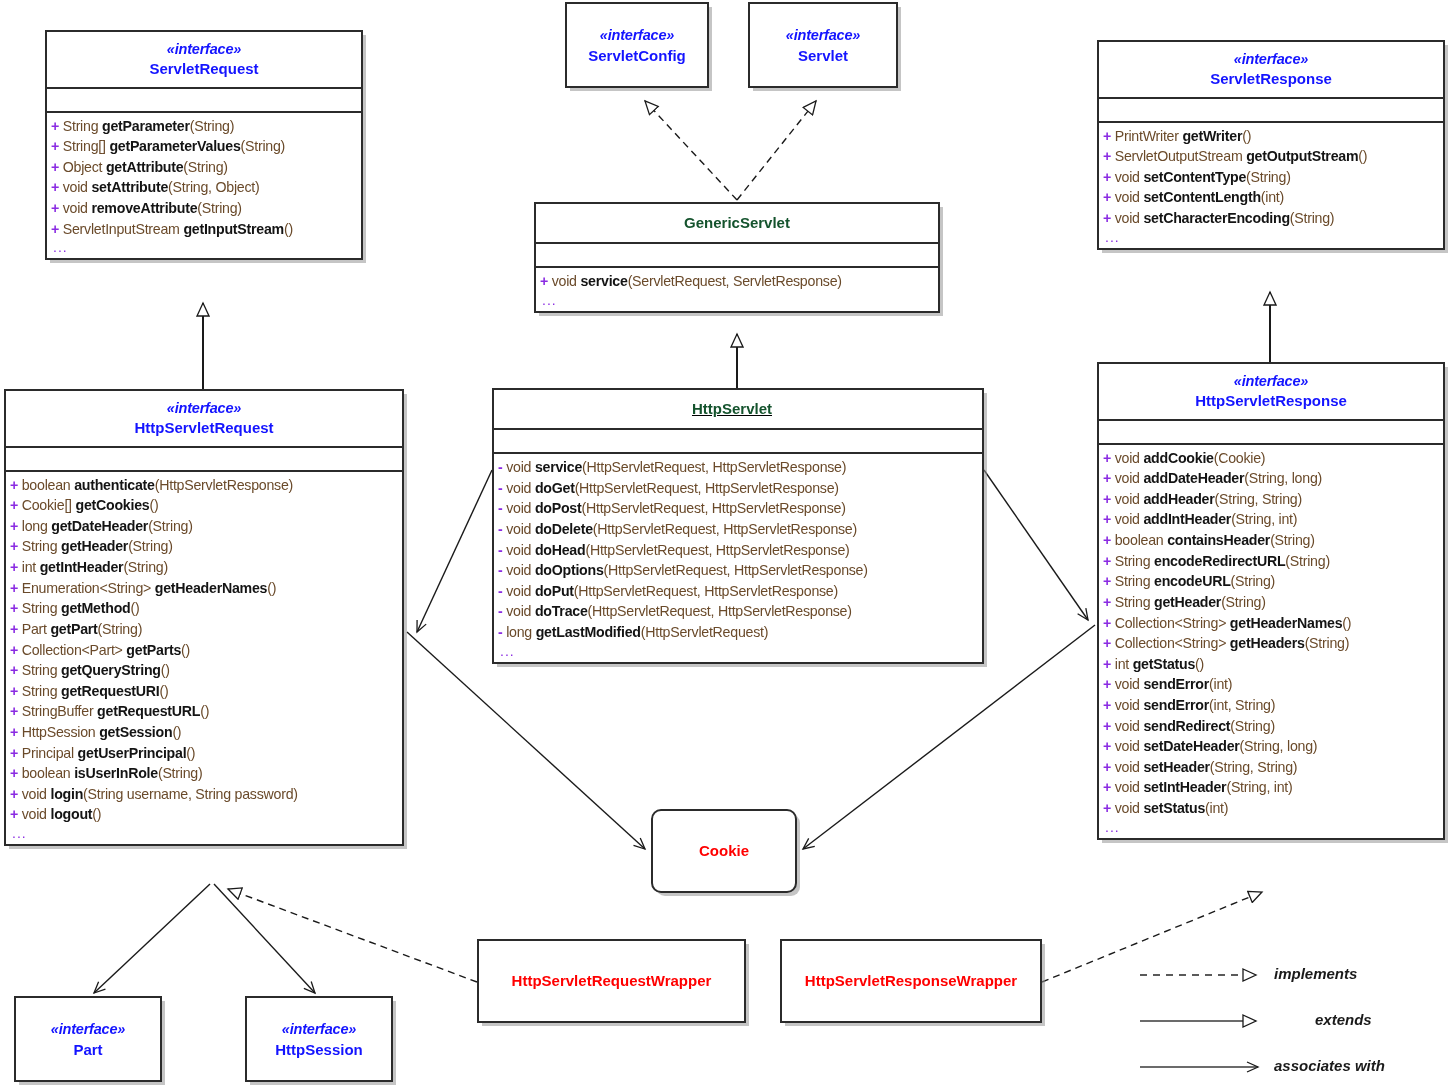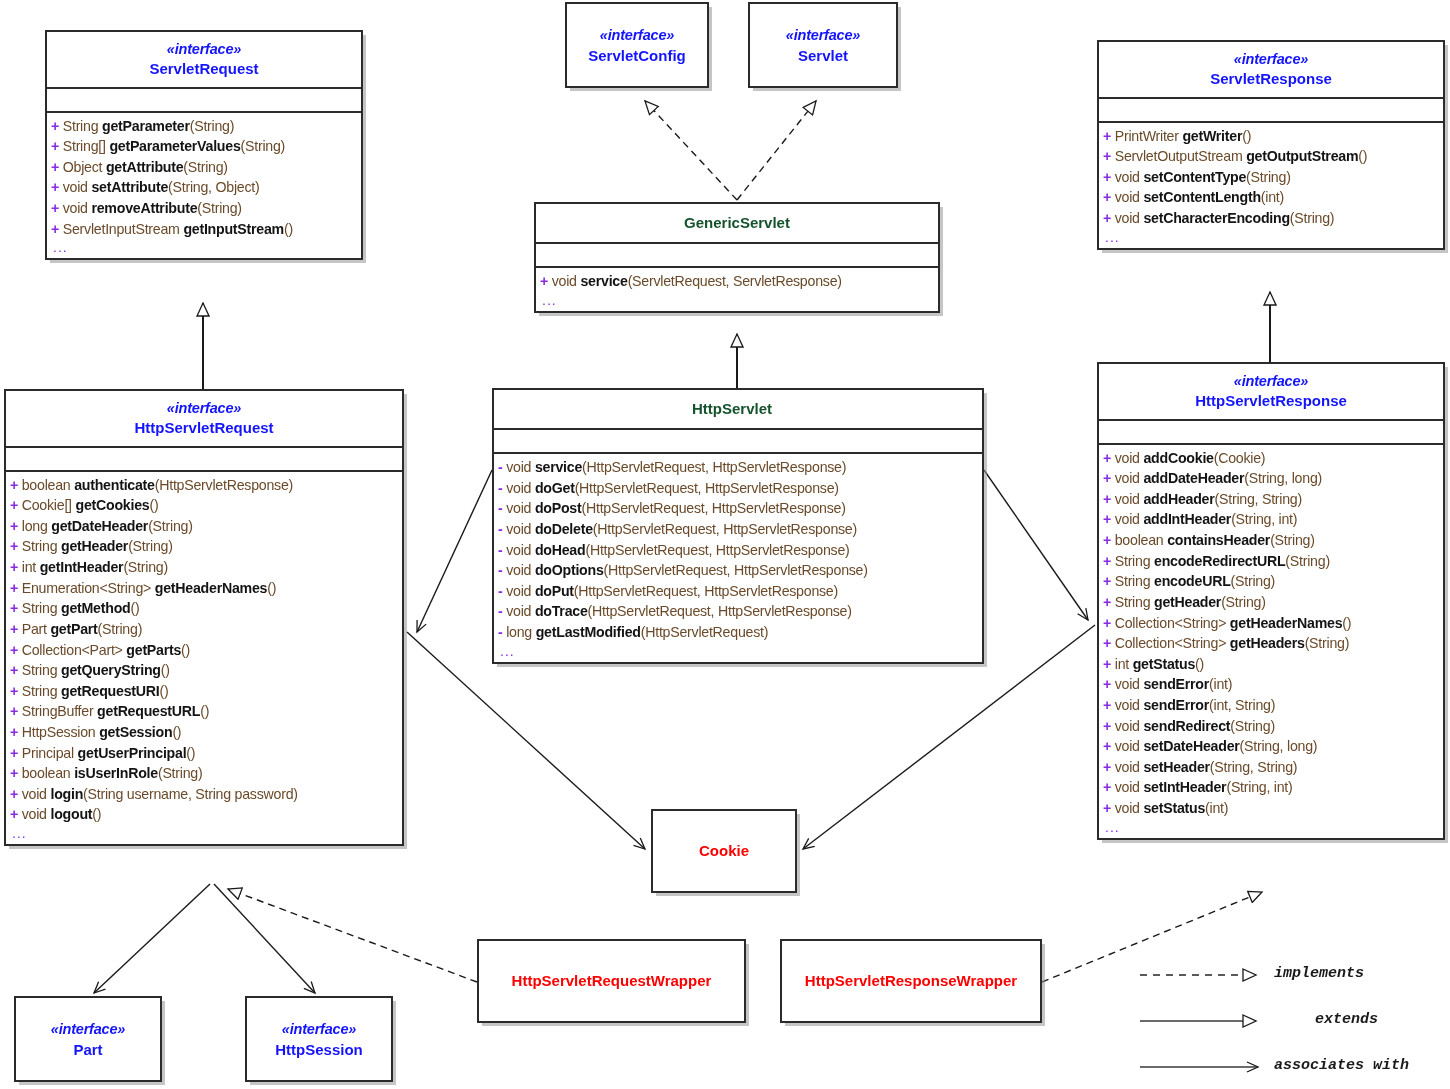--- a/index.html
+++ b/index.html
@@ -29,21 +29,21 @@
   .uml .dots{font-size:14px;color:#8a2be2;letter-spacing:1px;
              padding:1px 0 2px 2px;line-height:1;}
 
   
   .uml.simple{display:flex;align-items:center;justify-content:center;
               text-align:center;}
   .uml.simple .hdr{padding:0;}
 
   
   #legend{position:absolute;left:1122px;top:955px;width:320px;height:125px;z-index:8;}
-  .lg-label{position:absolute;left:152px;font-family:Liberation Mono, monospace;
+  .lg-label{position:absolute;left:152px;font-family:Liberation Sans, sans-serif;
             font-style:italic;font-weight:bold;font-size:15px;color:#1a1a1a;
             white-space:nowrap;}
   svg.edges{position:absolute;left:0;top:0;width:1450px;height:1089px;
             z-index:2;pointer-events:none;}
 </style>
 </head>
 <body>
 
 <div id="canvas">
 
@@ -148,21 +148,21 @@
       <span class="cname green">GenericServlet</span>
     </div>
     <div class="sep attrs"></div>
     <div class="sep ops">
         <div class="op"><span class="vis">+ </span><span class="ret">void </span><b>service</b><span class="arg">(ServletRequest, ServletResponse)</span></div>
         <div class="dots">...</div>
       </div>
   </div>
 
   <div class="uml" style="left:492px;top:388px;width:492px;">
-    <div class="hdr" style="padding:9px 16px 10px 4px;">
+    <div class="hdr" style="padding:9px 16px 10px 4px;text-decoration:underline;">
       <span class="cname green">HttpServlet</span>
     </div>
     <div class="sep attrs"></div>
     <div class="sep ops">
         <div class="op"><span class="vis">- </span><span class="ret">void </span><b>service</b><span class="arg">(HttpServletRequest, HttpServletResponse)</span></div>
         <div class="op"><span class="vis">- </span><span class="ret">void </span><b>doGet</b><span class="arg">(HttpServletRequest, HttpServletResponse)</span></div>
         <div class="op"><span class="vis">- </span><span class="ret">void </span><b>doPost</b><span class="arg">(HttpServletRequest, HttpServletResponse)</span></div>
         <div class="op"><span class="vis">- </span><span class="ret">void </span><b>doDelete</b><span class="arg">(HttpServletRequest, HttpServletResponse)</span></div>
         <div class="op"><span class="vis">- </span><span class="ret">void </span><b>doHead</b><span class="arg">(HttpServletRequest, HttpServletResponse)</span></div>
         <div class="op"><span class="vis">- </span><span class="ret">void </span><b>doOptions</b><span class="arg">(HttpServletRequest, HttpServletResponse)</span></div>
@@ -211,21 +211,21 @@
         <div class="op"><span class="vis">+ </span><span class="ret">void </span><b>sendError</b><span class="arg">(int, String)</span></div>
         <div class="op"><span class="vis">+ </span><span class="ret">void </span><b>sendRedirect</b><span class="arg">(String)</span></div>
         <div class="op"><span class="vis">+ </span><span class="ret">void </span><b>setDateHeader</b><span class="arg">(String, long)</span></div>
         <div class="op"><span class="vis">+ </span><span class="ret">void </span><b>setHeader</b><span class="arg">(String, String)</span></div>
         <div class="op"><span class="vis">+ </span><span class="ret">void </span><b>setIntHeader</b><span class="arg">(String, int)</span></div>
         <div class="op"><span class="vis">+ </span><span class="ret">void </span><b>setStatus</b><span class="arg">(int)</span></div>
         <div class="dots">...</div>
       </div>
   </div>
 
-  <div class="uml simple" style="left:651px;top:809px;width:146px;height:84px;">
+  <div class="uml simple" style="left:651px;top:809px;width:146px;height:84px;border-radius:10px;">
     <div class="hdr">
       <span class="cname red">Cookie</span>
     </div>
   </div>
 
   <div class="uml simple" style="left:477px;top:939px;width:269px;height:84px;">
     <div class="hdr">
       <span class="cname red">HttpServletRequestWrapper</span>
     </div>
   </div>

